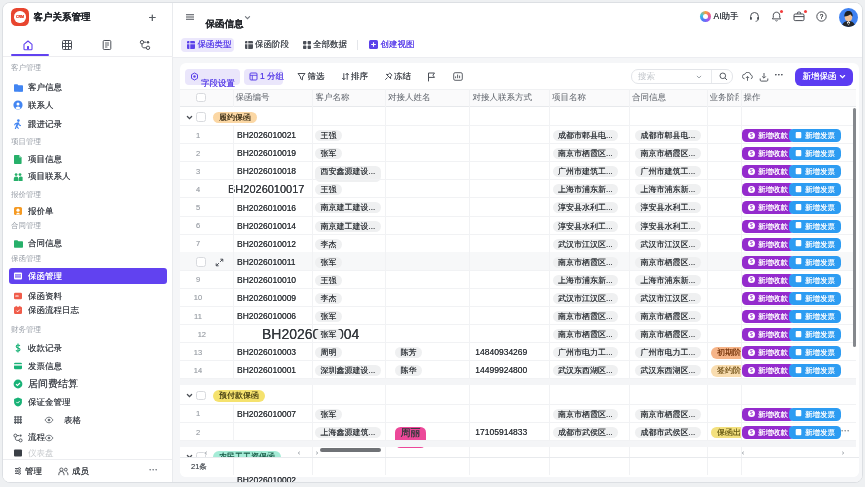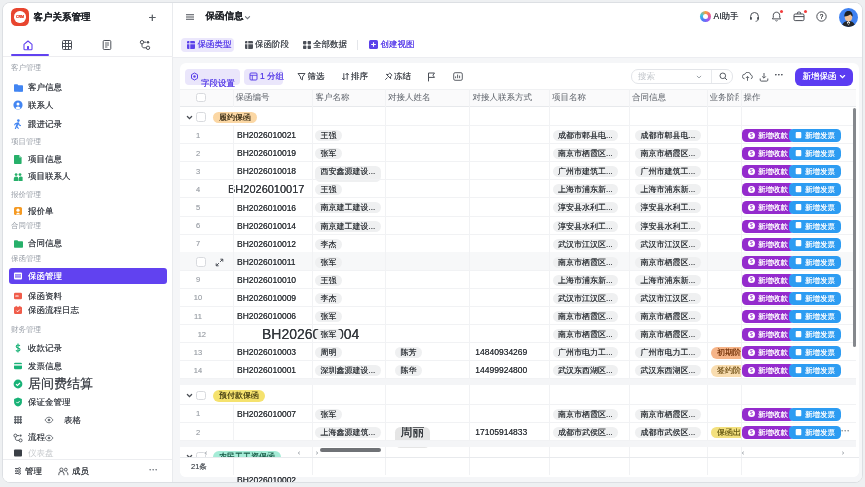--- a/index.html
+++ b/index.html
@@ -138,21 +138,21 @@
           <rect x="1" y="3.2" width="8" height="1.4" fill="#fff"></rect>
         </svg>
       </div>
 <div style="position:absolute;left:27px;top:358.925px;font-size:8.5px;line-height:12.75px;color:#41454c;font-weight:400;letter-spacing:0px;white-space:nowrap;">发票信息</div>
 <div style="position:absolute;left:12px;top:378.2px">
         <svg style="" width="10" height="10" viewBox="0 0 10 10">
           <circle cx="5" cy="5" r="4.4" fill="#19b277"></circle>
           <path d="m3 5.1 1.4 1.4L7 4" stroke="#fff" stroke-width="1.1" fill="none"></path>
         </svg>
       </div>
-<div style="position:absolute;left:27px;top:376.825px;font-size:13px;line-height:12.75px;color:#41454c;font-weight:400;letter-spacing:0px;white-space:nowrap;">居间费结算</div>
+<div style="position:absolute;left:27px;top:376.825px;font-size:10px;line-height:12.75px;color:#41454c;font-weight:400;letter-spacing:0px;white-space:nowrap;">居间费结算</div>
 <div style="position:absolute;left:12px;top:396.1px">
         <svg style="" width="10" height="10" viewBox="0 0 10 10">
           <path d="M5 .6 8.9 2v3.2c0 2.3-1.6 3.7-3.9 4.4C2.7 8.9 1.1 7.5 1.1 5.2V2z" fill="#19b277"></path>
           <path d="m3.4 4.9 1.2 1.2 2-2" stroke="#fff" stroke-width="1" fill="none"></path>
         </svg>
       </div>
 <div style="position:absolute;left:27px;top:394.725px;font-size:8.5px;line-height:12.75px;color:#41454c;font-weight:400;letter-spacing:0px;white-space:nowrap;">保证金管理</div>
 <div style="position:absolute;left:12px;top:413.9px">
         <svg style="" width="10" height="10" viewBox="0 0 10 10">
           <path d="M1 2h8M1 4.7h8M1 7.4h8M2.3 1v8M5 1v8M7.7 1v8" stroke="#565b62" stroke-width="1.1"></path>
@@ -200,21 +200,21 @@
         <circle cx="7.8" cy="2.6" r="1.4" fill="none" stroke="#4a4e55" stroke-width=".9"></circle>
         <path d="M9.9 8.2V7c0-1-.6-1.9-1.5-2.3" fill="none" stroke="#4a4e55" stroke-width=".9"></path>
       </svg>
 <div style="position:absolute;left:71px;top:463.625px;font-size:8.5px;line-height:12.75px;color:#383c42;font-weight:400;letter-spacing:0px;white-space:nowrap;">成员</div>
 <div style="position:absolute;left:148px;top:463.25px;font-size:9px;line-height:13.5px;color:#888d93;font-weight:700;letter-spacing:0px;white-space:nowrap;">···</div>
 <div style="position:absolute;left:171.5px;top:2px;width:691.5px;height:28px;background:#fff"></div>
 <div style="position:absolute;left:171.5px;top:29.5px;width:691.5px;height:1px;background:#f0f1f4"></div>
 <svg style="position:absolute;left:185px;top:13px" width="8" height="6" viewBox="0 0 8 6">
         <path d="M0 .7h8M0 3h8M0 5.3h8" stroke="#4a4e55" stroke-width="1.1"></path>
       </svg>
-<div style="position:absolute;left:204.5px;top:8px;font-size:9.5px;line-height:14.25px;color:#23262b;font-weight:700;letter-spacing:0px;white-space:nowrap;">保函信息</div>
+<div style="position:absolute;left:204.5px;top:16px;font-size:9.5px;line-height:14.25px;color:#23262b;font-weight:700;letter-spacing:0px;white-space:nowrap;">保函信息</div>
 <svg style="position:absolute;left:243.0px;top:12.7px" width="7" height="7" viewBox="0 0 10 10">
         <path d="M2 3.6 5 6.6 8 3.6" stroke="#70757c" stroke-width="1.5714285714285714" fill="none" stroke-linecap="round"></path>
       </svg>
 <div style="position:absolute;left:698.5px;top:10px;width:11px;height:11px;border-radius:50%;background:conic-gradient(#f6a13c,#ee5a8a,#9b59f5,#4a7bf7,#39c6e0,#f6a13c)"></div>
 <div style="position:absolute;left:701.5px;top:13px;width:5px;height:5px;border-radius:50%;background:#fff"></div>
 <div style="position:absolute;left:712.5px;top:9.125px;font-size:8.5px;line-height:12.75px;color:#383d44;font-weight:400;letter-spacing:0px;white-space:nowrap;">AI助手</div>
 <svg style="position:absolute;left:748px;top:10px" width="11" height="11" viewBox="0 0 11 11">
         <path d="M1.6 7V5.4a3.9 3.9 0 0 1 7.8 0V7" fill="none" stroke="#4a4e55" stroke-width="1"></path>
         <rect x="1" y="5.9" width="1.9" height="2.9" rx=".9" fill="#4a4e55"></rect>
         <rect x="8.1" y="5.9" width="1.9" height="2.9" rx=".9" fill="#4a4e55"></rect>
@@ -698,21 +698,21 @@
 <div style="position:absolute;left:383.5px;top:403.4px;width:1px;height:18.100000000000023px;background:#f1f2f4"></div>
 <div style="position:absolute;left:468.3px;top:403.4px;width:1px;height:18.100000000000023px;background:#f1f2f4"></div>
 <div style="position:absolute;left:547.6px;top:403.4px;width:1px;height:18.100000000000023px;background:#f1f2f4"></div>
 <div style="position:absolute;left:628.0px;top:403.4px;width:1px;height:18.100000000000023px;background:#f1f2f4"></div>
 <div style="position:absolute;left:705.5px;top:403.4px;width:1px;height:18.100000000000023px;background:#f1f2f4"></div>
 <div style="position:absolute;left:739.5px;top:403.4px;width:1px;height:18.100000000000023px;background:#f1f2f4"></div>
 <div style="position:absolute;left:178.5px;top:421.0px;width:676.5px;height:1px;background:#f1f2f4"></div>
 <div style="position:absolute;left:189px;top:426.55px;width:16px;text-align:center;font-size:7.5px;color:#a7abb1;line-height:10px">2</div>
 <div style="position:absolute;left:236px;top:425.175px;font-size:8.5px;line-height:12.75px;color:#33373c;font-weight:400;letter-spacing:0px;white-space:nowrap;margin-top:48px;">BH2026010002</div>
 <div style="position:absolute;left:314px;top:426.05px;height:11px;max-width:67px;background:#eff0f1;color:#34383d;font-size:8px;line-height:11px;padding:0 5.5px;border-radius:5.5px;white-space:nowrap;overflow:hidden">上海鑫源建筑...</div>
-<div style="position:absolute;left:394px;top:426.05px;height:21px;background:#e5e5e5;color:#34383d;font-size:12px;line-height:11px;padding:0 5.5px;border-radius:5.5px;white-space:nowrap;overflow:hidden">周丽</div>
+<div style="position:absolute;left:394px;top:426.05px;height:21px;background:#ec4899;color:#34383d;font-size:10px;line-height:11px;padding:0 5.5px;border-radius:5.5px;white-space:nowrap;overflow:hidden">周丽</div>
 <div style="position:absolute;left:474.3px;top:425.175px;font-size:8.5px;line-height:12.75px;color:#33373c;font-weight:400;letter-spacing:0px;white-space:nowrap;">17105914833</div>
 <div style="position:absolute;left:551.5px;top:426.05px;height:11px;max-width:66px;background:#eff0f1;color:#34383d;font-size:8px;line-height:11px;padding:0 5.5px;border-radius:5.5px;white-space:nowrap;overflow:hidden">成都市武侯区...</div>
 <div style="position:absolute;left:634px;top:426.05px;height:11px;max-width:66px;background:#eff0f1;color:#34383d;font-size:8px;line-height:11px;padding:0 5.5px;border-radius:5.5px;white-space:nowrap;overflow:hidden">成都市武侯区...</div>
 <div style="position:absolute;left:710px;top:425.8px;width:29.5px;height:11.5px;background:#f3e07e;color:#6b5e17;font-size:8px;line-height:11.5px;padding:0 0 0 6px;border-radius:6px 0 0 6px;white-space:nowrap;overflow:hidden">保函出</div>
 <div class="opb" style="left:741px;top:425.05px;background:#942bcd"><span class="opi"><svg width="7" height="7" viewBox="0 0 10 10">
             <circle cx="5" cy="5" r="5" fill="#fff"></circle>
             <text x="5" y="7.6" font-size="7.5" text-anchor="middle" fill="#942bcd" font-family="Liberation Sans">$</text>
           </svg></span>新增收款</div>
 <div class="opb" style="left:788px;top:425.05px;background:#2d9cf2"><span class="opi"><svg width="7" height="7" viewBox="0 0 10 10">
             <rect x="1" y="0" width="8" height="9" rx="1.4" fill="#fff"></rect>

